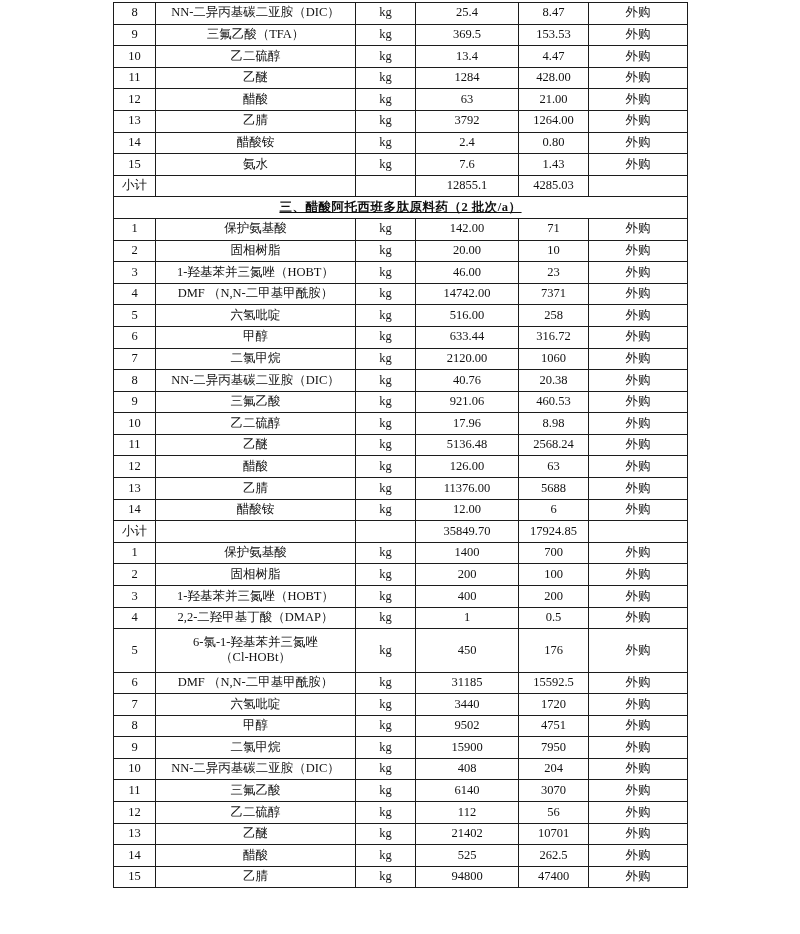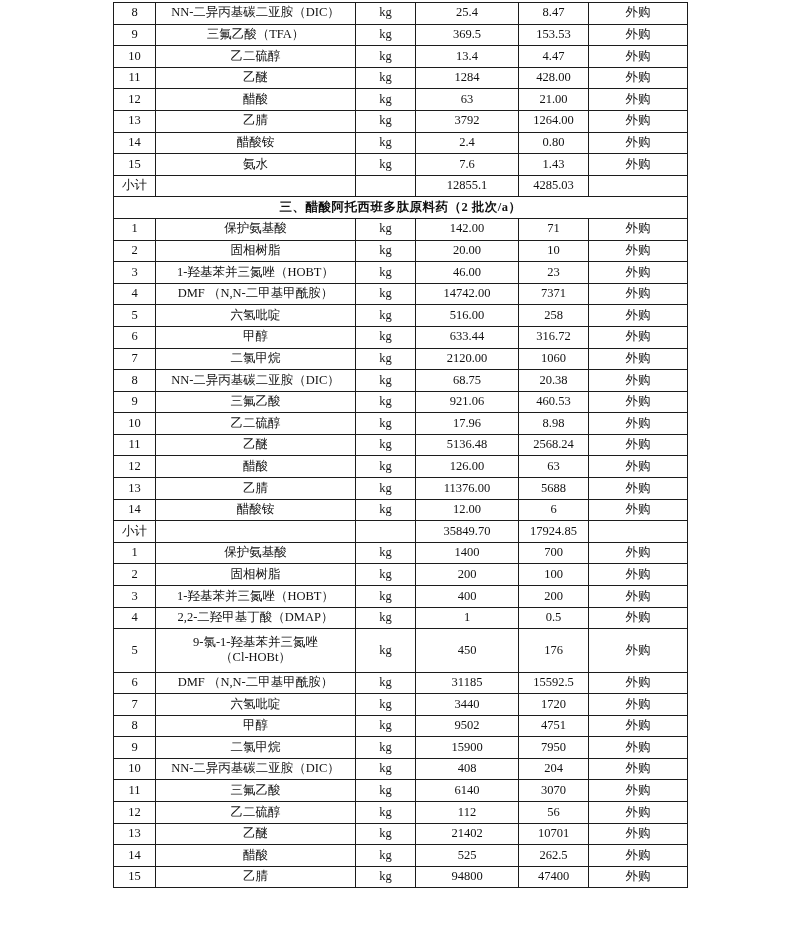--- a/index.html
+++ b/index.html
@@ -39,20 +39,21 @@
     padding: 0 2px;
     overflow: hidden;
     white-space: pre-line;
   }
   tr.row-normal { height: 21.6px; }
   tr.row-tall   { height: 43.3px; }
   td.section-title-cell {
     font-weight: bold;
     font-size: 13px;
     letter-spacing: 0.5px;
+    text-decoration: underline;
   }
   td.name-cell { }
 </style>
 </head>
 <body>
 
 <div class="page">
   <table class="doc-table">
     <colgroup>
         <col style="width: 42px;">
@@ -191,21 +192,21 @@
           <td class="name-cell">二氯甲烷</td>
           <td>kg</td>
           <td>2120.00</td>
           <td>1060</td>
           <td>外购</td>
         </tr>
         <tr class="row-normal">
           <td>8</td>
           <td class="name-cell">NN-二异丙基碳二亚胺（DIC）</td>
           <td>kg</td>
-          <td>68.75</td>
+          <td>40.76</td>
           <td>20.38</td>
           <td>外购</td>
         </tr>
         <tr class="row-normal">
           <td>9</td>
           <td class="name-cell">三氟乙酸</td>
           <td>kg</td>
           <td>921.06</td>
           <td>460.53</td>
           <td>外购</td>
@@ -285,21 +286,21 @@
         <tr class="row-normal">
           <td>4</td>
           <td class="name-cell">2,2-二羟甲基丁酸（DMAP）</td>
           <td>kg</td>
           <td>1</td>
           <td>0.5</td>
           <td>外购</td>
         </tr>
         <tr class="row-tall">
           <td>5</td>
-          <td class="name-cell">9-氯-1-羟基苯并三氮唑
+          <td class="name-cell">6-氯-1-羟基苯并三氮唑
 （Cl-HOBt）</td>
           <td>kg</td>
           <td>450</td>
           <td>176</td>
           <td>外购</td>
         </tr>
         <tr class="row-normal">
           <td>6</td>
           <td class="name-cell">DMF （N,N-二甲基甲酰胺）</td>
           <td>kg</td>

